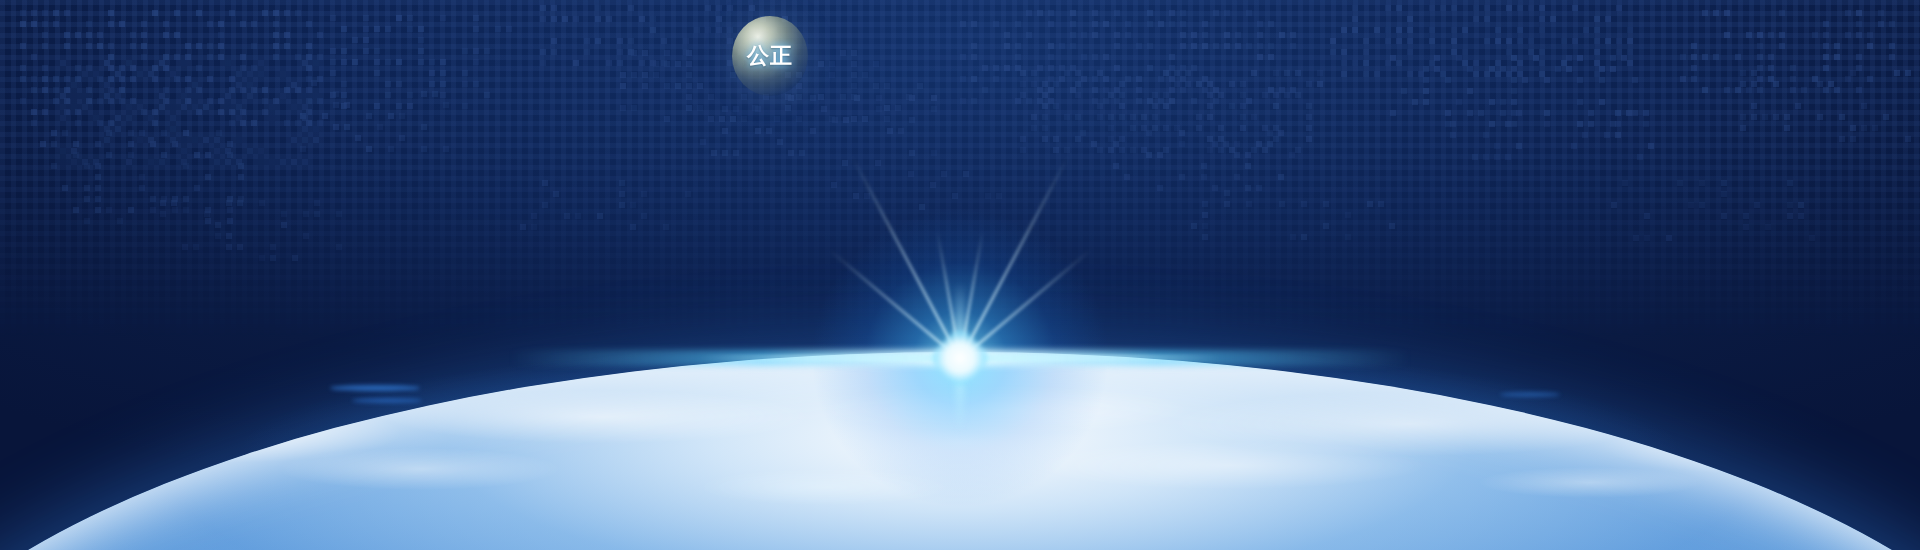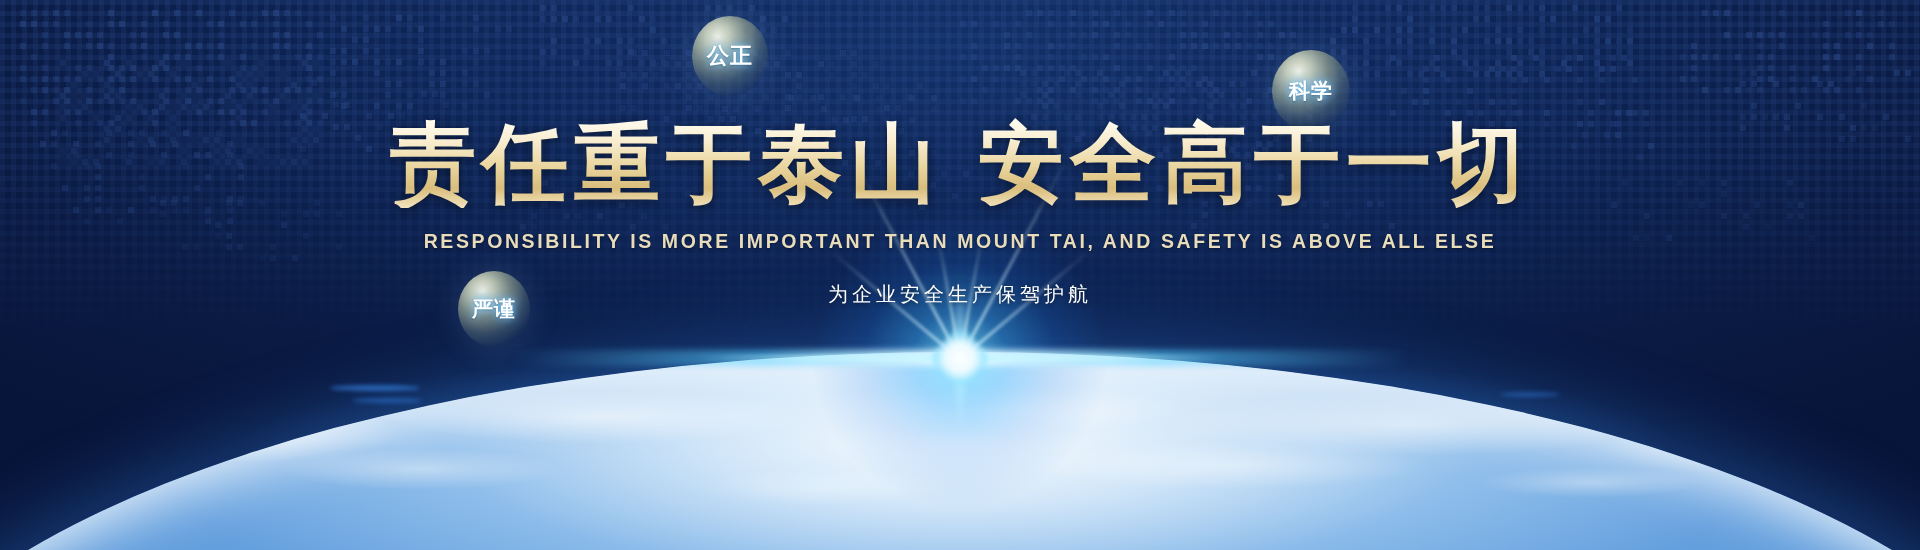--- a/index.html
+++ b/index.html
@@ -132,21 +132,21 @@
     color:#ffffff;
     font-weight:700;
     letter-spacing:1px;
     text-shadow:0 0 6px rgba(120,205,255,.95), 0 0 14px rgba(70,160,255,.75), 0 1px 2px rgba(0,0,0,.45);
     white-space:nowrap;
     font-family:"DejaVu Sans","Liberation Sans",sans-serif;
   }
 
   #bubble-keguan{ left:238px; top:36px;  width:84px;  height:90px;  }
   #bubble-keguan .label{font-size:27px;}
-  #bubble-gongzheng{ left:692px; top:16px; width:76px; height:80px;justify-content:center; }
+  #bubble-gongzheng{ left:732px; top:16px; width:76px; height:80px;justify-content:center; }
   #bubble-gongzheng .label{font-size:22px;}
   #bubble-kexue{ left:1272px; top:50px; width:78px; height:82px; }
   #bubble-kexue .label{font-size:21px;}
   #bubble-yanjin{ left:458px; top:271px; width:72px; height:76px; }
   #bubble-yanjin .label{font-size:21px;}
   #bubble-gaoxiao{ left:990px; top:259px; width:80px; height:84px; }
   #bubble-gaoxiao .label{font-size:24px;}
 
   
   #textblock{
@@ -1399,26 +1399,15 @@
     <div class="ray" style="transform:rotate(-140deg);width:170px;"></div>
     <div class="ray" style="transform:rotate(-80deg);width:130px;"></div>
     <div class="ray" style="transform:rotate(-100deg);width:130px;"></div>
     <div class="streak2"></div>
     <div class="diamond"></div>
   </div>
 
   <div class="bubble" id="bubble-gongzheng">
     <span class="label">公正</span>
   </div>
-  <div class="bubble" id="bubble-kexue">
-    <span class="label">科学</span>
-  </div>
-  <div class="bubble" id="bubble-yanjin">
-    <span class="label">严谨</span>
-  </div>
-
-  <div id="textblock">
-    <h1 id="headline">责任重于泰山 安全高于一切</h1>
-    <p id="subtitle-en">RESPONSIBILITY IS MORE IMPORTANT THAN MOUNT TAI, AND SAFETY IS ABOVE ALL ELSE</p>
-    <p id="subtitle-cn">为企业安全生产保驾护航</p>
-  </div>
+
 
 </div>
 
 </body></html>

